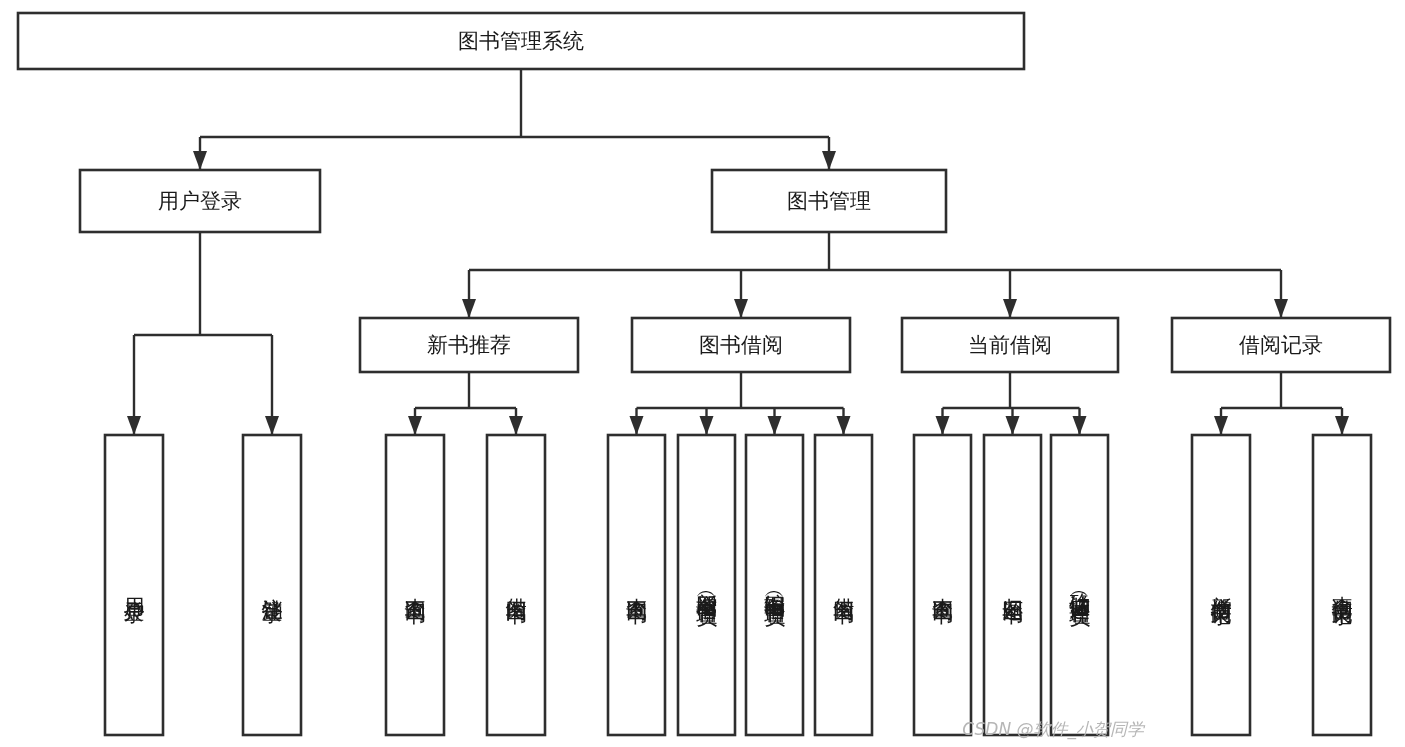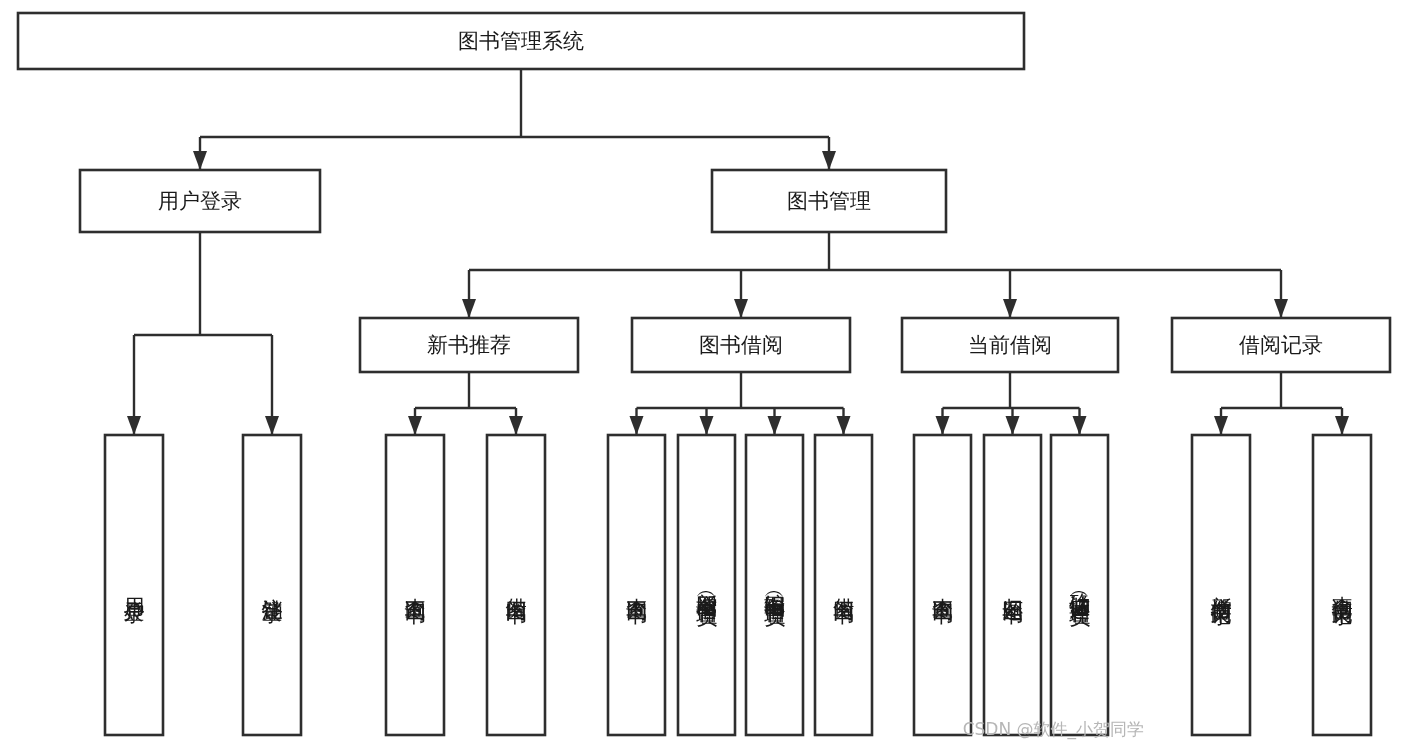--- a/index.html
+++ b/index.html
@@ -65,20 +65,21 @@
   }
   .watermark {
     position: absolute;
     right: 10px;
     bottom: 6px;
     font-family: "DejaVu Sans", "Liberation Sans", sans-serif;
     font-size: 17px;
     color: #b6b6b6;
     white-space: nowrap;
     user-select: none;
+    font-style: italic;
   }
 </style>
 </head>
 <body>
 
 <div id="diagram-root">
 
   <svg id="tree-svg" viewBox="0 0 1405 747" xmlns="http://www.w3.org/2000/svg">
     <g id="edges-layer">
         <line x1="521" y1="69" x2="521" y2="137" class="link-line"></line>

